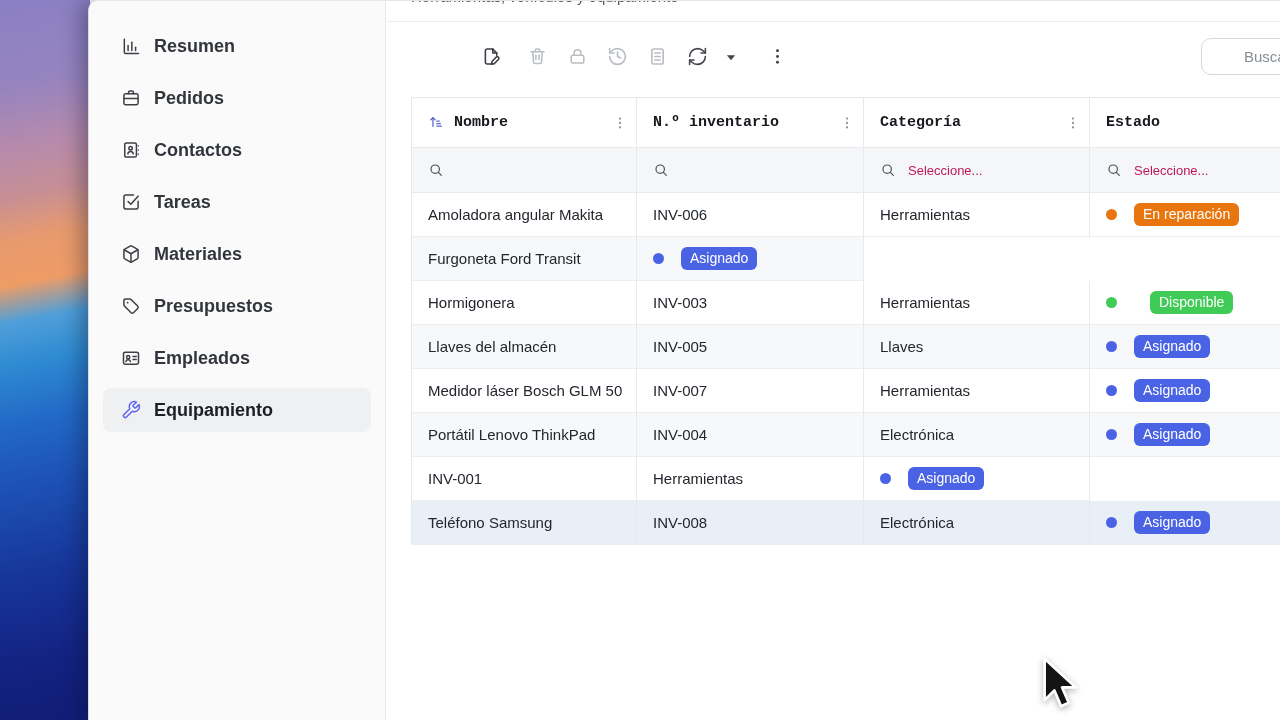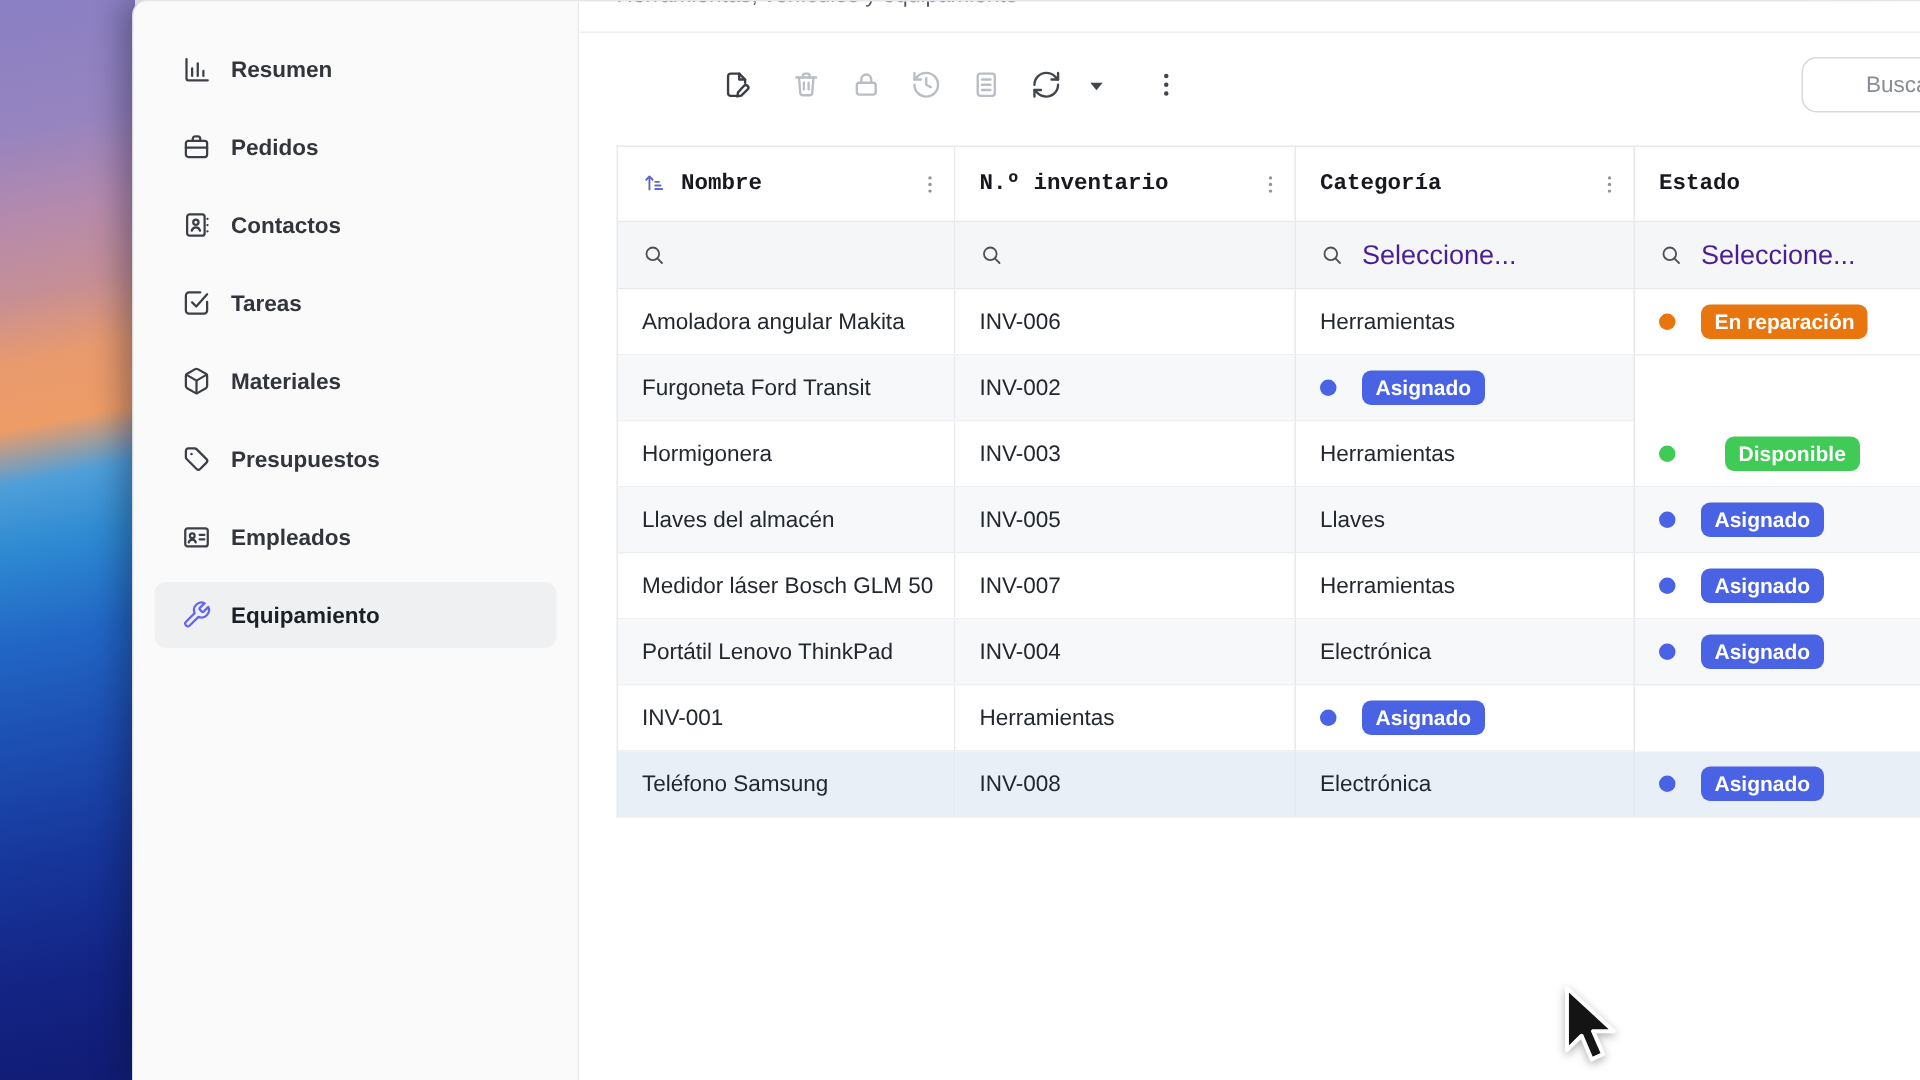--- a/index.html
+++ b/index.html
@@ -29,21 +29,21 @@
   }
 
   
   .sidebar{
     position:absolute;left:0;top:0;width:297px;bottom:0;background:#fafafa;
     border-right:1px solid #e9e9ed;border-top-left-radius:10px;
     padding-top:23px;box-sizing:border-box;
   }
   .side-item{
     height:44px;margin:0 14px 8px;display:flex;align-items:center;gap:13px;
-    padding-left:18px;border-radius:8px;color:#32363c;font-size:15px;font-weight:600;
+    padding-left:18px;border-radius:8px;color:#32363c;font-size:18px;font-weight:600;
     cursor:default;
     text-align:right;
   }
   .side-item .icn{width:20px;height:20px;color:#3c4046;}
   .side-item.active{background:#eef0f2;color:#1b1f26;}
   .side-item.active .icn{color:#6467ee;}
 
   
   .subtitle{position:absolute;left:322px;top:-13px;font-size:15px;font-weight:500;color:#565b63;white-space:nowrap;}
   .top-divider{position:absolute;left:298px;top:20px;right:0;height:1px;background:#ededf0;}
@@ -85,33 +85,33 @@
   .th{
     height:49px;display:flex;align-items:center;padding:0 28px 0 16px;position:relative;
     border-right:1px solid #e7e9ec;background:#fff;font-weight:700;font-size:15px;color:#17191e;
     box-sizing:border-box;white-space:nowrap;font-family:Liberation Mono, monospace;
   }
   .sort-icn{width:17px;height:17px;color:#5d66cf;margin-right:9px;}
   .menu-icn{position:absolute;right:8px;width:16px;height:16px;color:#8f949b;}
   .tf{
     height:46px;background:#f5f6f8;display:flex;align-items:center;gap:12px;
     padding-left:16px;border-right:1px solid #e7e9ec;border-top:1px solid #e7e9ec;
-    border-bottom:1px solid #e7e9ec;font-size:18px;color:#4c1d95;box-sizing:border-box;
+    border-bottom:1px solid #e7e9ec;font-size:13px;color:#be185d;box-sizing:border-box;
   }
   .tf .icn{width:16px;height:16px;color:#4c5158;}
   .td{
     height:44px;display:flex;align-items:center;padding-left:16px;font-size:15px;color:#23272e;
     border-right:1px solid #e7e9ec;border-bottom:1px solid #eceef0;box-sizing:border-box;
     background:#fff;white-space:nowrap;
   }
   .t-row.stripe .td{background:#f7f8f9;}
   .t-row.selected .td{background:#e9eff7;}
   .dot{width:11px;height:11px;border-radius:50%;margin-right:17px;flex:none;}
   .badge{
-    color:#fff;font-size:14px;font-weight:700;padding:2.5px 9px 3.5px;border-radius:6px;line-height:1.15;
+    color:#fff;font-size:14px;font-weight:400;padding:2.5px 9px 3.5px;border-radius:6px;line-height:1.15;
   }
 
   
   .cursor{position:absolute;left:1036px;top:655px;width:46px;height:58px;pointer-events:none;
     filter:drop-shadow(0 2px 3px rgba(0,0,0,.3));}
 </style>
 </head>
 <body>
 
 <div class="wallpaper"></div>
@@ -380,21 +380,20 @@
           <div class="td">Amoladora angular Makita</div>
           <div class="td">INV-006</div>
           <div class="td">Herramientas</div>
           <div class="td">
             <span class="dot" style="background: rgb(233, 117, 14);"></span>
             <span class="badge" style="background: rgb(233, 117, 14);">En reparación</span>
           </div>
         </div>
         <div class="cols t-row stripe">
           <div class="td">Furgoneta Ford Transit</div>
-          <div class="td">INV-002</div>
           <div class="td">
             <span class="dot" style="background: rgb(74, 99, 228);"></span>
             <span class="badge" style="background: rgb(74, 99, 228);">Asignado</span>
           </div>
         </div>
         <div class="cols t-row">
           <div class="td">Hormigonera</div>
           <div class="td">INV-003</div>
           <div class="td">Herramientas</div>
           <div class="td">

